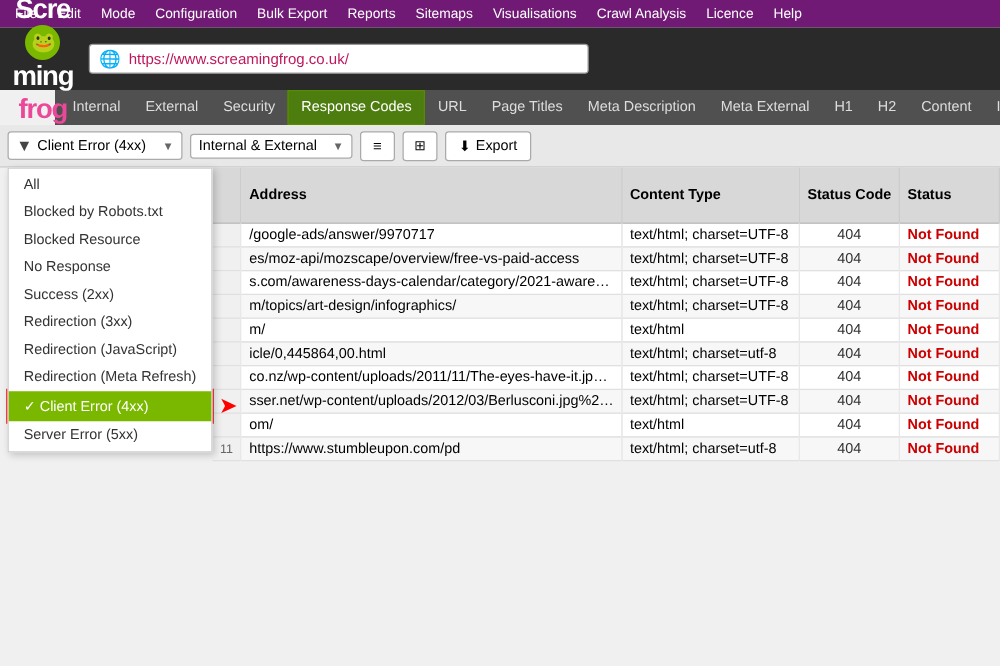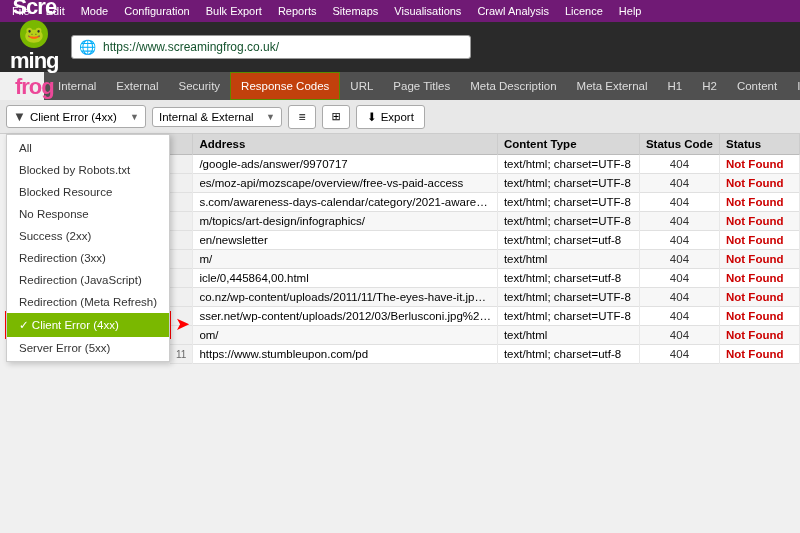--- a/index.html
+++ b/index.html
@@ -59,21 +59,21 @@
       align-items: center;
       background: white;
       border: 1px solid #999;
       border-radius: 3px;
       padding: 3px 8px;
       flex: 1;
       max-width: 400px;
       gap: 6px;
     }
     .url-bar .globe-icon { color: #666; font-size: 14px; }
-    .url-text { font-size: 12px; color: #14532d; }
+    .url-text { font-size: 12px; color: #be185d; }
 
     
     .nav-tabs {
       background: #505050;
       display: flex;
       align-items: center;
       height: 28px;
       padding: 0 4px;
       overflow: hidden;
       margin-left: 44px;
@@ -82,21 +82,21 @@
       color: #ddd;
       padding: 4px 10px;
       cursor: pointer;
       font-size: 11.5px;
       white-space: nowrap;
       height: 28px;
       display: flex;
       align-items: center;
     }
     .nav-tab.active {
-      background: #c2410c;
+      background: #4d7c0f;
       color: white;
       border: 1px solid #5a8a00;
     }
 
     
     .toolbar {
       background: #e8e8e8;
       display: flex;
       align-items: center;
       height: 34px;
@@ -200,21 +200,21 @@
     .data-table {
       width: 100%;
       border-collapse: collapse;
       font-size: 11.5px;
     }
     .data-table thead tr {
       background: #d8d8d8;
       border-bottom: 1px solid #bbb;
     }
     .data-table th {
-      padding: 4px 6px;
+      padding: 16px 6px;
       text-align: left;
       font-weight: bold;
       border-right: 1px solid #ccc;
       white-space: nowrap;
       font-size: 11.5px;
     }
     .data-table tbody tr {
       border-bottom: 1px solid #e0e0e0;
       background: white;
     }
@@ -377,27 +377,20 @@
   </tr>
           <tr>
     <td class="row-num"></td>
     <td style="max-width:300px;overflow:hidden;text-overflow:ellipsis;">m/topics/art-design/infographics/</td>
     <td>text/html; charset=UTF-8</td>
     <td class="status-code">404</td>
     <td class="status-not-found">Not Found</td>
   </tr>
           <tr>
     <td class="row-num"></td>
-    <td style="max-width:300px;overflow:hidden;text-overflow:ellipsis;">en/newsletter</td>
-    <td>text/html; charset=utf-8</td>
-    <td class="status-code">404</td>
-    <td class="status-not-found">Not Found</td>
-  </tr>
-          <tr>
-    <td class="row-num"></td>
     <td style="max-width:300px;overflow:hidden;text-overflow:ellipsis;">m/</td>
     <td>text/html</td>
     <td class="status-code">404</td>
     <td class="status-not-found">Not Found</td>
   </tr>
           <tr>
     <td class="row-num"></td>
     <td style="max-width:300px;overflow:hidden;text-overflow:ellipsis;">icle/0,445864,00.html</td>
     <td>text/html; charset=utf-8</td>
     <td class="status-code">404</td>

